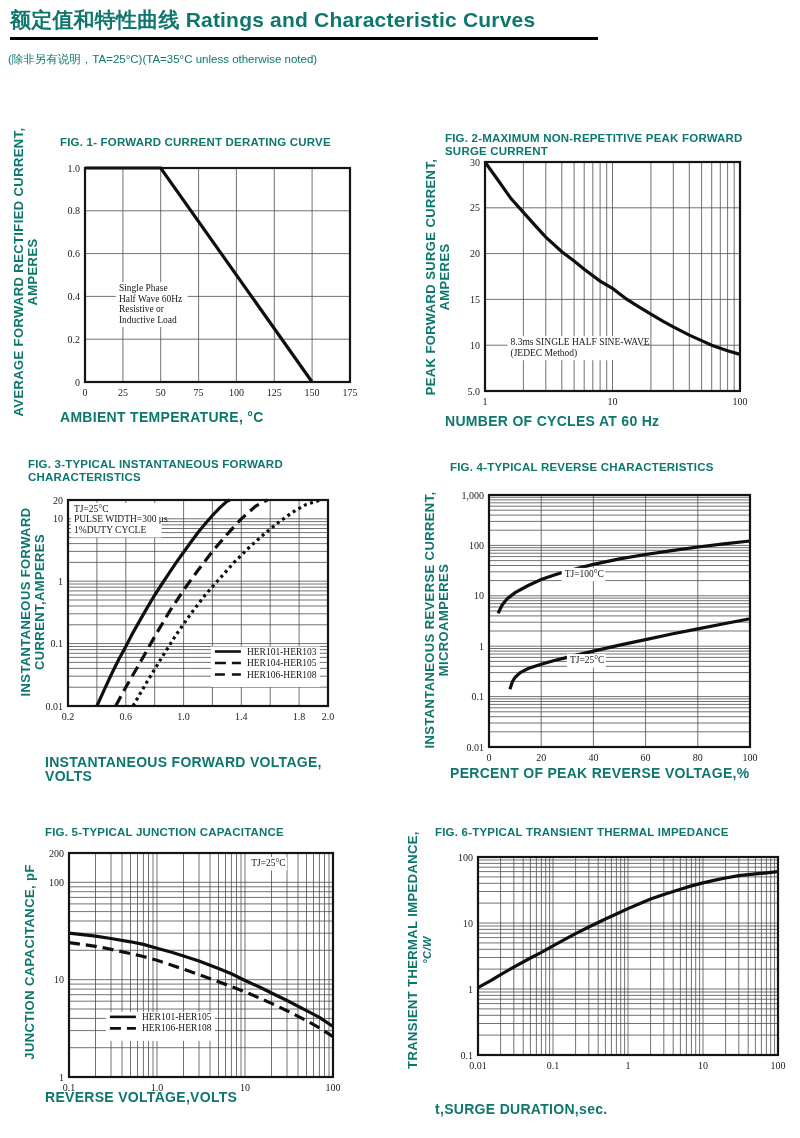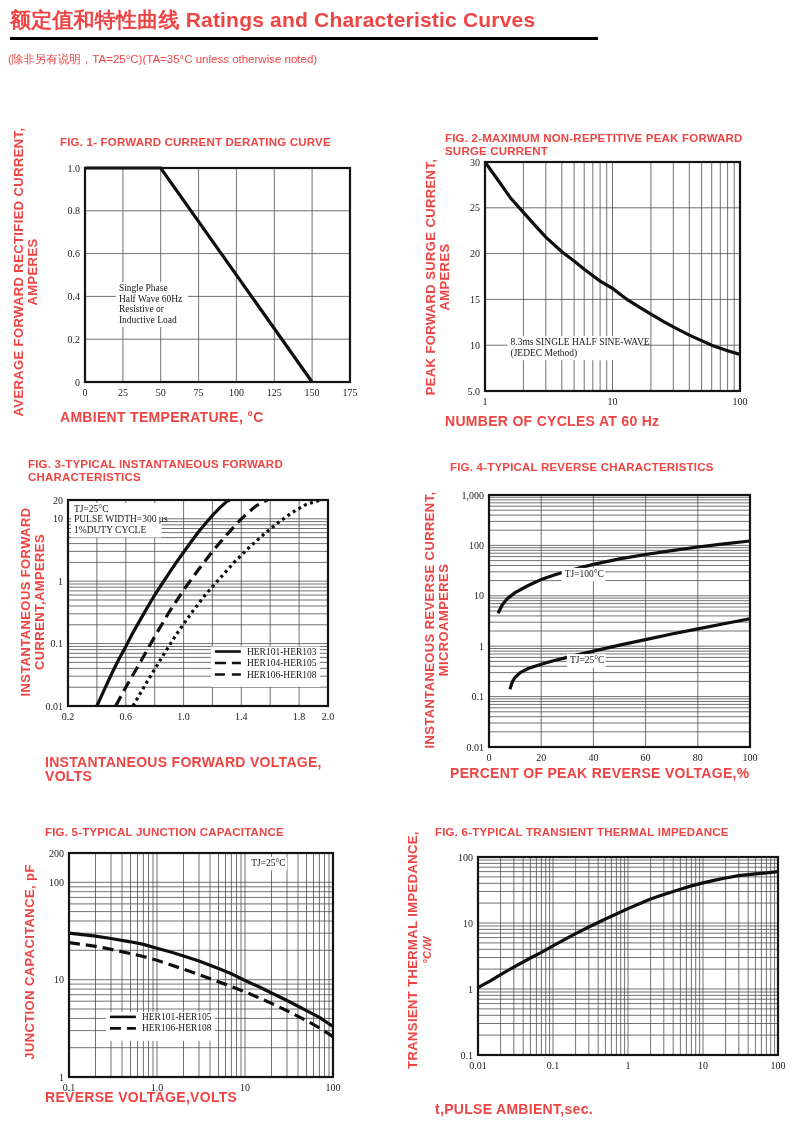--- a/index.html
+++ b/index.html
@@ -1,17 +1,17 @@
 <!DOCTYPE html>
 <html><head>
 <meta charset="utf-8">
 <style>
   html,body{margin:0;padding:0;background:#e8e8e8;}
   #page{position:relative;width:800px;height:1138px;background:#ffffff;overflow:hidden;
-        font-family:"Liberation Sans",sans-serif;color:#ef4444;}
+        font-family:"Liberation Sans",sans-serif;color:#0f766e;}
   .hdr{position:absolute;left:10px;top:6px;width:588px;font-size:21px;font-weight:bold;
        letter-spacing:0.2px;border-bottom:3px solid #000;padding-bottom:3px;}
   .sub{position:absolute;left:8px;top:52px;font-size:11.5px;}
   .fig-title{position:absolute;font-size:11.5px;font-weight:bold;
              letter-spacing:0.2px;line-height:13px;}
   .fig-title span,.axis-x span{display:block;}
   .fig-title span:empty,.axis-x span:empty,.ylab span:empty{display:none;}
   .axis-x{position:absolute;font-size:14px;font-weight:bold;text-align:left;
           letter-spacing:0.3px;line-height:14px;}
   .ylab{position:absolute;transform:translate(-50%,-50%) rotate(-90deg);white-space:nowrap;
@@ -525,17 +525,17 @@
         <text x="260.0" y="222" class="tick tx">10</text>
         <text x="335.0" y="222" class="tick tx">100</text>
         <text x="30" y="211.5" class="tick ty">0.1</text>
         <text x="30" y="145.5" class="tick ty">1</text>
         <text x="30" y="79.5" class="tick ty">10</text>
         <text x="30" y="13.5" class="tick ty">100</text>
       </g>
       <rect x="35" y="10" width="300" height="198" class="frame"></rect>
     </svg>
   <div class="axis-x" style="left:435px;top:1102px;width:360px;">
-    <span>t,PULSE AMBIENT,sec.</span>
+    <span>t,SURGE DURATION,sec.</span>
 
   </div>
 
 </div>
 
 </body></html>

